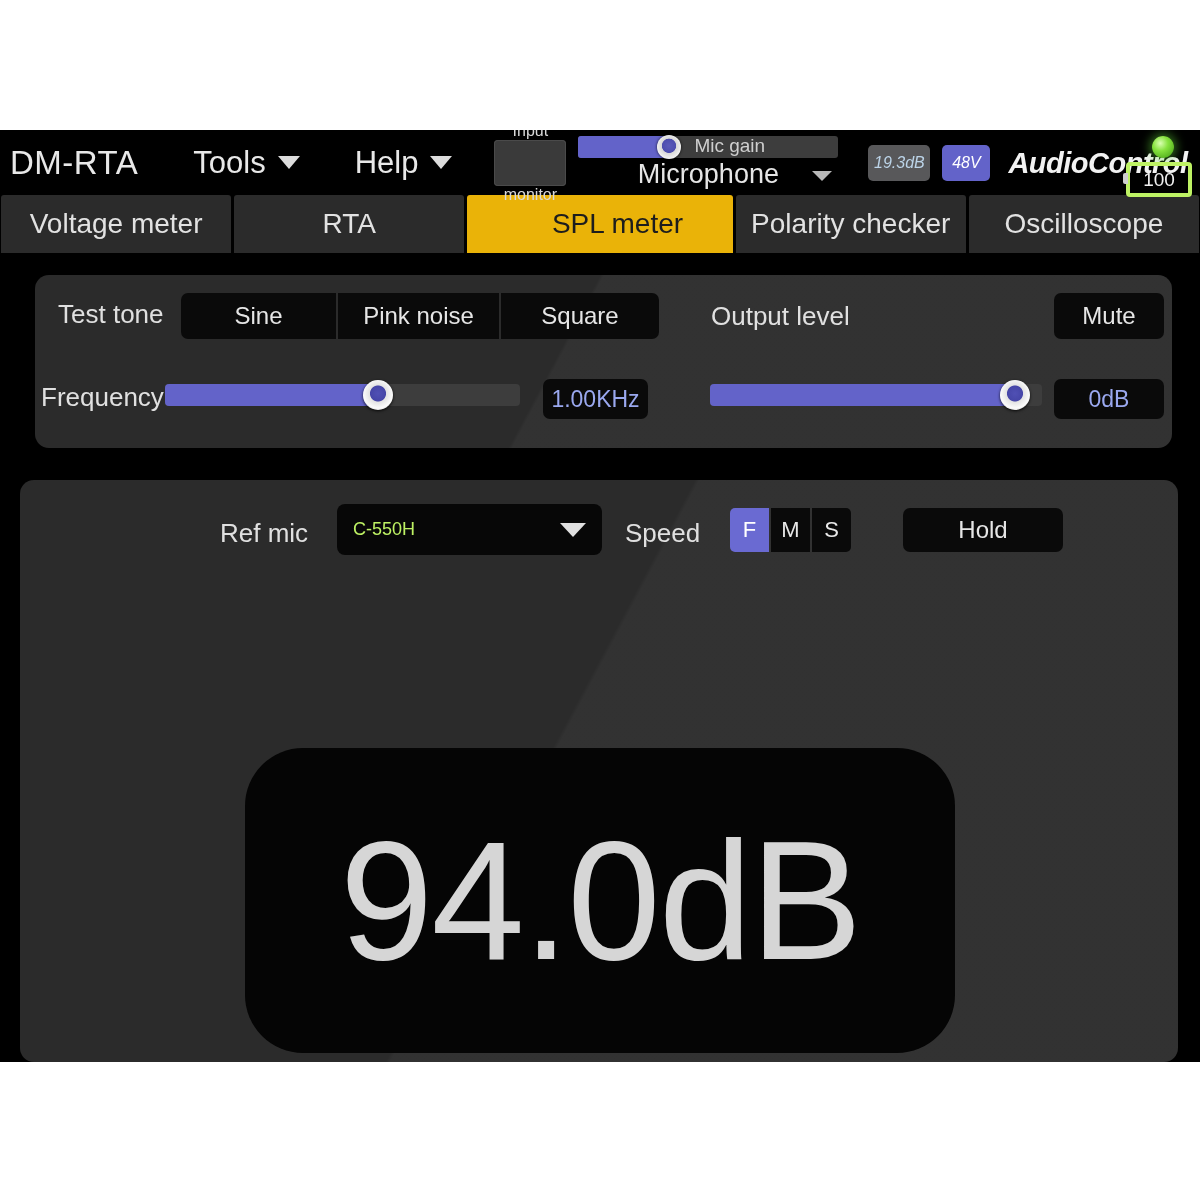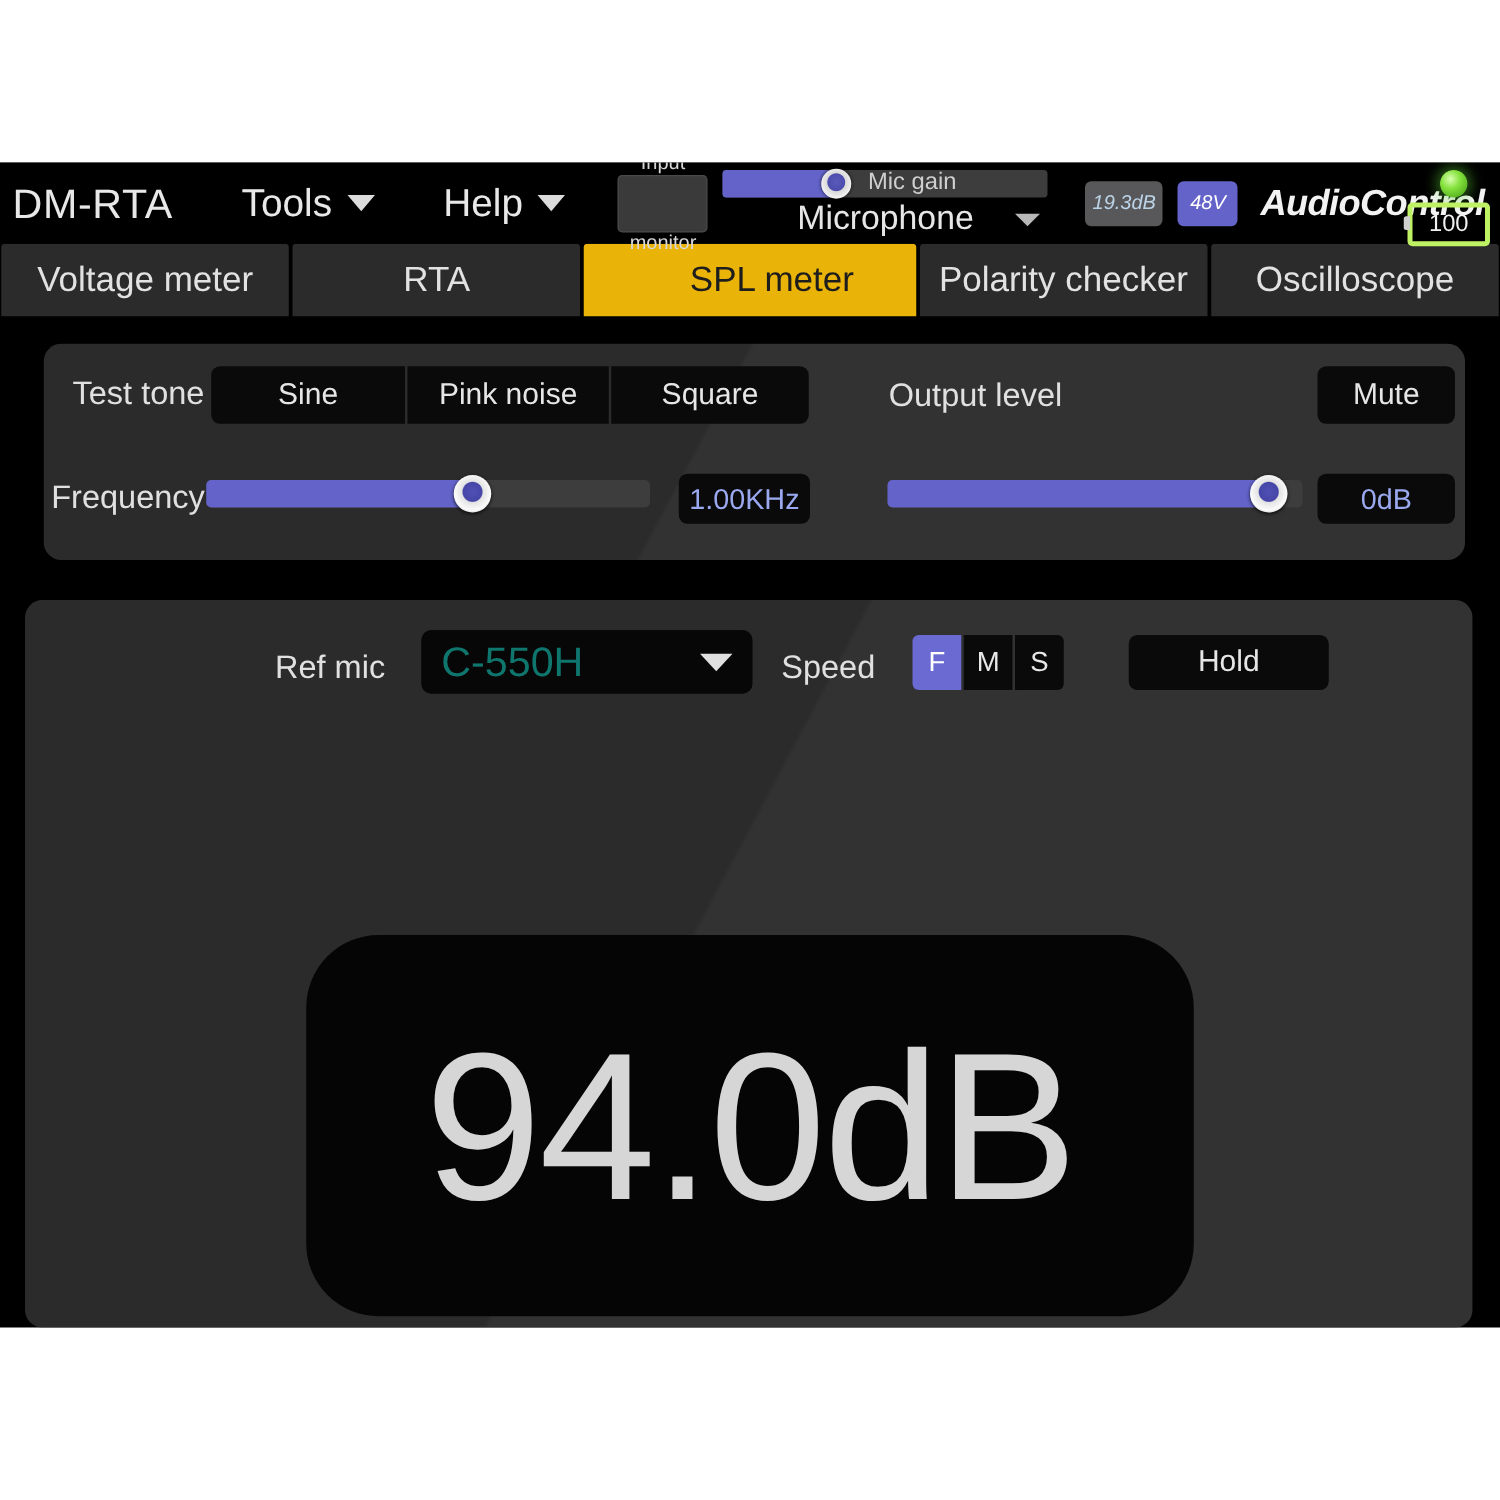--- a/index.html
+++ b/index.html
@@ -338,22 +338,22 @@
   
   .select-box {
     background: #070707;
     border-radius: 8px;
     position: relative;
     display: flex;
     align-items: center;
     cursor: pointer;
   }
   .select-box .sel-value {
-    color: #0f766e;
-    font-size: 33px;
+    color: #bef264;
+    font-size: 18px;
     margin-left: 16px;
   }
   .select-box .caret-down {
     position: absolute;
     right: 16px; top: 50%;
     transform: translateY(-50%);
     border-left-width: 13px;
     border-right-width: 13px;
     border-top-width: 14px;
     border-top-color: #e0e0e0;
@@ -454,21 +454,21 @@
     <div class="tab active">SPL meter</div>
     <div class="tab">Polarity checker</div>
     <div class="tab">Oscilloscope</div>
   </div>
 
   <div id="panel-testtone" class="panel">
     <div class="sheen"></div>
 
     <div class="panel-label" style="position:absolute;left:23px;top:12px;margin-top:12px;">Test tone</div>
 
-    <div class="seg-group" style="position:absolute;left:134px;top:18px;">
+    <div class="seg-group" style="position:absolute;left:146px;top:18px;">
       <div class="seg-btn" style="width:155px;">Sine</div>
       <div class="seg-btn" style="width:161px;">Pink noise</div>
       <div class="seg-btn" style="width:158px;">Square</div>
     </div>
 
     <div class="panel-label" style="position:absolute;left:676px;top:26px;">Output level</div>
 
     <div class="dark-btn" style="position:absolute;left:1019px;top:18px;width:110px;height:46px;">Mute</div>
 
     <div class="panel-label" style="position:absolute;left:6px;top:107px;">Frequency</div>

